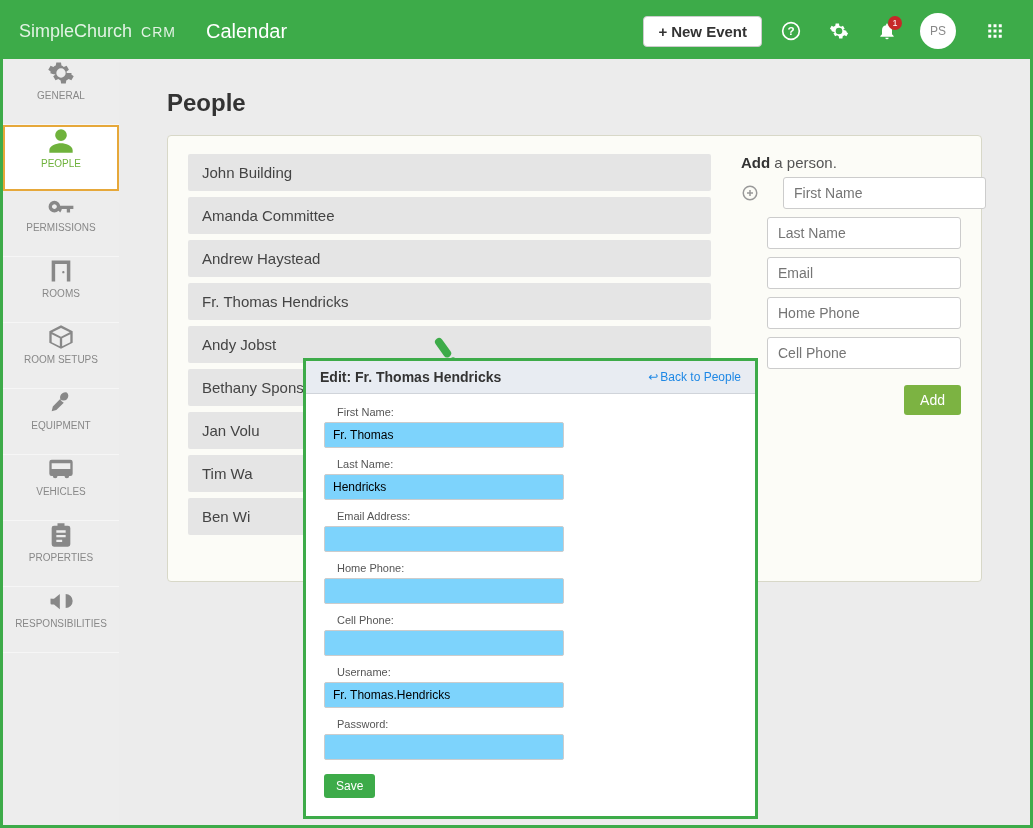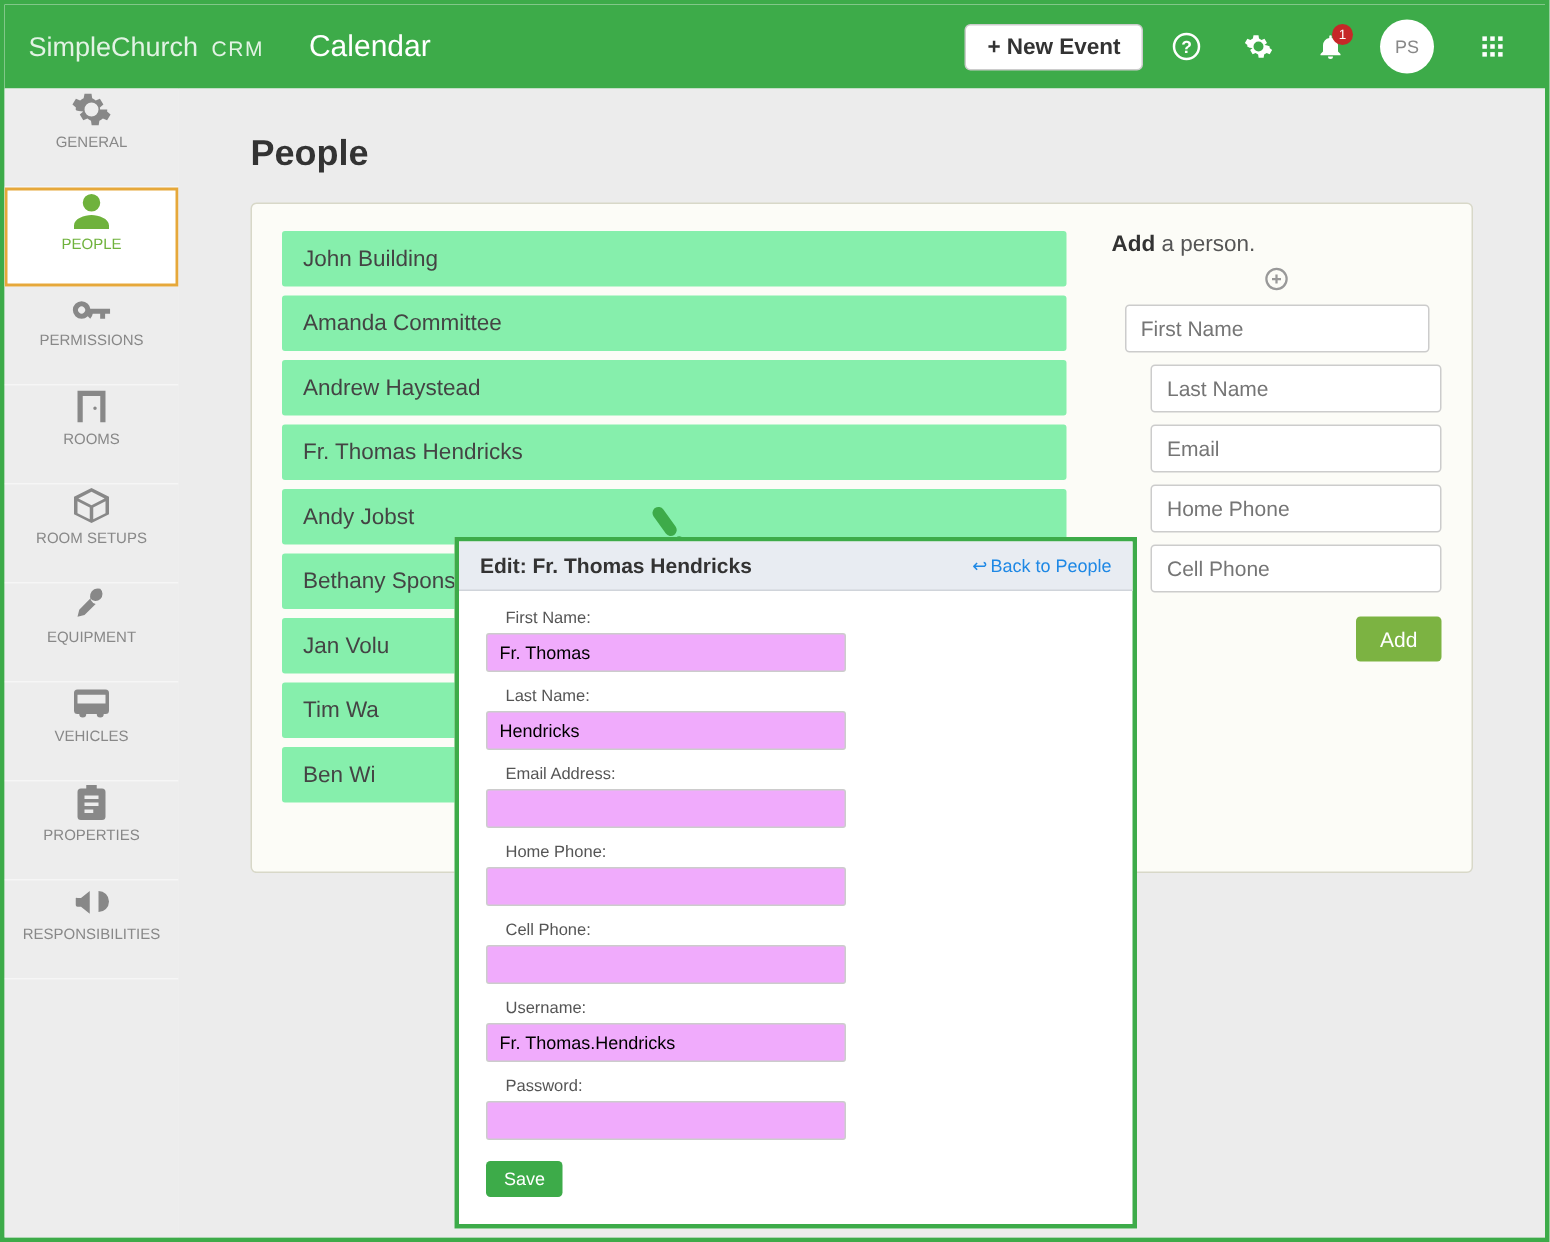--- a/index.html
+++ b/index.html
@@ -18,39 +18,39 @@
 .sidebar { width: 116px; background: #ededed; display: flex; flex-direction: column; }
 .sidebar-item { display: flex; flex-direction: column; align-items: center; justify-content: flex-start; height: 66px; color: #888; font-size: 10px; font-weight: 500; cursor: pointer; border-bottom: 1px solid rgba(255,255,255,0.5); }
 .sidebar-item.active { background: #fff; color: #6fb23c; border: 2px solid #e6a83a; }
 .sidebar-item svg { width: 28px; height: 28px; margin-bottom: 3px; }
 .sidebar-item.active svg { fill: #6fb23c; }
 .sidebar-item svg { fill: #888; }
 .content { flex: 1; padding: 30px 48px; background: #ececec; position: relative; }
 .page-h1 { font-size: 24px; font-weight: 700; color: #333; margin-bottom: 18px; }
 .panel { background: #fcfcf7; border: 1px solid #d8d8c8; border-radius: 4px; padding: 18px 20px 40px 20px; display: flex; gap: 30px; }
 .people-list { flex: 1; }
-.people-row { background: #86efac; padding: 10px 14px; margin-bottom: 6px; color: #444; font-size: 15px; cursor: pointer; border-radius: 2px; }
+.people-row { background: #e5e5e5; padding: 10px 14px; margin-bottom: 6px; color: #444; font-size: 15px; cursor: pointer; border-radius: 2px; }
 .add-side { width: 220px; }
 .add-header { font-size: 15px; color: #555; margin-bottom: 6px; }
 .add-header b { font-weight: 700; color: #333; }
-.add-row { display: flex; align-items: center; gap: 8px; margin-bottom: 8px; flex-direction: column; }
+.add-row { display: flex; align-items: center; gap: 24px; margin-bottom: 8px; }
 .plus-circle { width: 18px; height: 18px; color: #999; flex-shrink: 0; }
 .add-input { flex: 1; border: 1px solid #ccc; border-radius: 3px; padding: 7px 10px; font-size: 14px; background: #fff; }
 .add-input.offset { margin-left: 26px; width: calc(100% - 26px); }
 .add-btn-wrap { display: flex; justify-content: flex-end; margin-top: 8px; }
 .add-btn { background: #7cb342; color: #fff; border: none; border-radius: 3px; padding: 7px 16px; font-size: 14px; cursor: pointer; }
 .arrow-anno { position: absolute; top: 278px; left: 315px; pointer-events: none; }
 .modal { position: absolute; top: 355px; left: 300px; width: 455px; background: #fff; border: 3px solid #3dab49; z-index: 10; }
 .modal-header { background: #e8ecf2; padding: 8px 14px; display: flex; align-items: center; justify-content: space-between; border-bottom: 1px solid #d0d4da; }
 .modal-title { font-size: 14px; font-weight: 700; color: #333; }
 .back-link { color: #1e88e5; font-size: 12px; cursor: pointer; display: flex; align-items: center; gap: 2px; }
 .modal-body { padding: 12px 18px 18px 18px; }
 .form-group { margin-bottom: 10px; }
 .form-label { font-size: 11px; color: #555; display: block; margin-bottom: 4px; padding-left: 13px; }
-.form-input { width: 240px; border: 1px solid #ccc; border-radius: 2px; padding: 5px 8px; font-size: 12px; background: #f0abfc; }
+.form-input { width: 240px; border: 1px solid #ccc; border-radius: 2px; padding: 5px 8px; font-size: 12px; background: #7dd3fc; }
 .save-btn { background: #3dab49; color: #fff; border: none; border-radius: 3px; padding: 5px 12px; font-size: 12px; cursor: pointer; margin-top: 4px; }
 </style>
 </head>
 <body>
 
 <div class="topbar">
   <div class="brand">
     <span>SimpleChurch</span>
     <span class="crm">CRM</span>
   </div>

